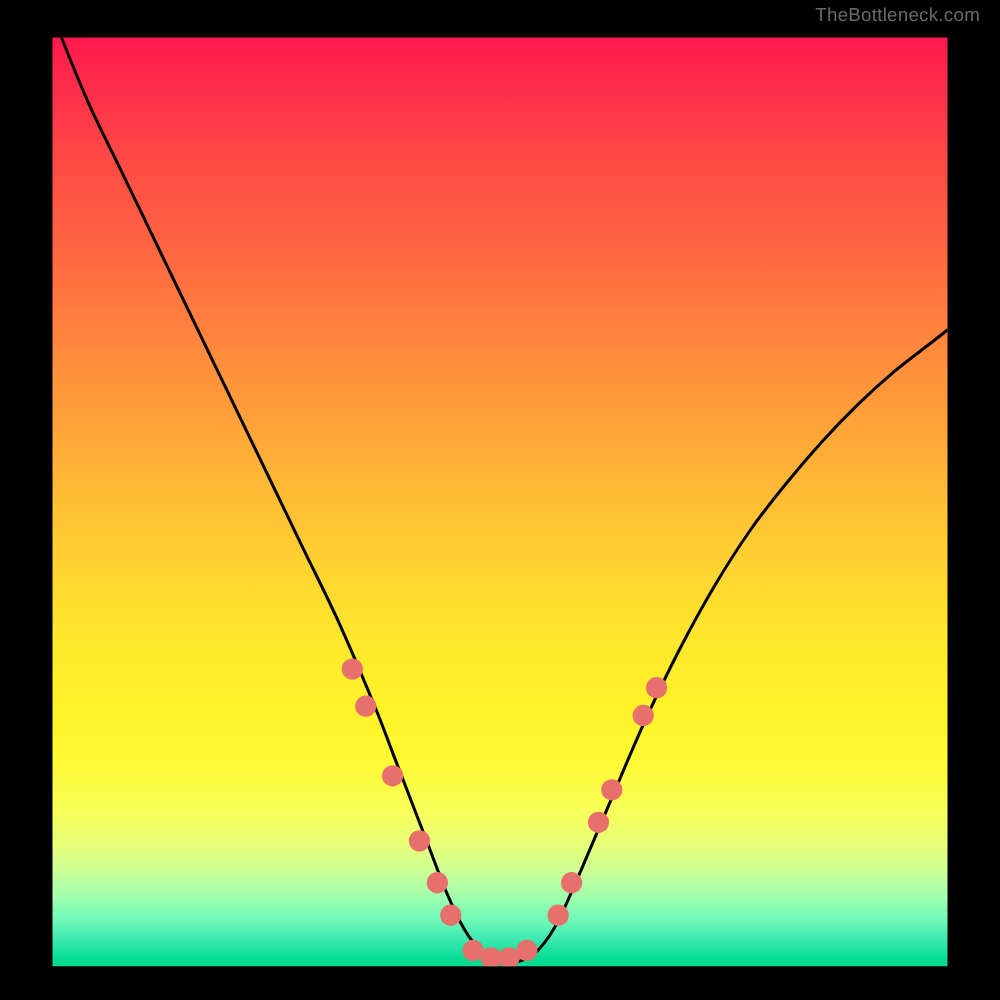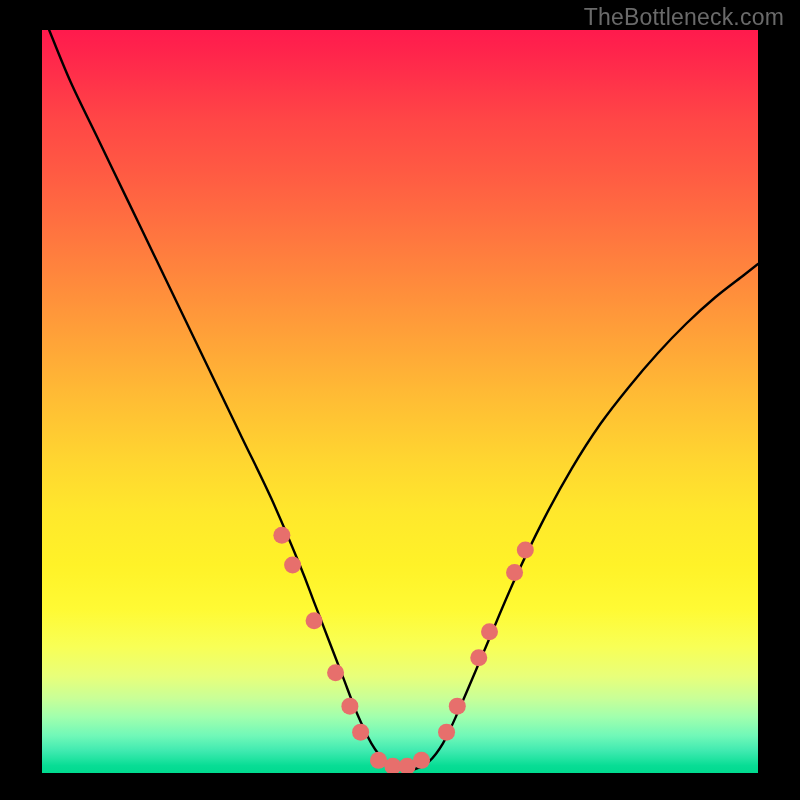--- a/index.html
+++ b/index.html
@@ -50,21 +50,21 @@
       #1fe3a0 98.2%,
       #08dd95 99%,
       #00da8f 100%
     );
   }
   .watermark {
     position: absolute;
     top: 4px;
     right: 16px;
     color: #6a6a6a;
-    font-size: 23px;
+    font-size: 15px;
     font-weight: 400;
     letter-spacing: 0.2px;
     user-select: none;
   }
   svg.curve {
     position: absolute;
     left: 0;
     top: 0;
     width: 716px;
     height: 743px;

